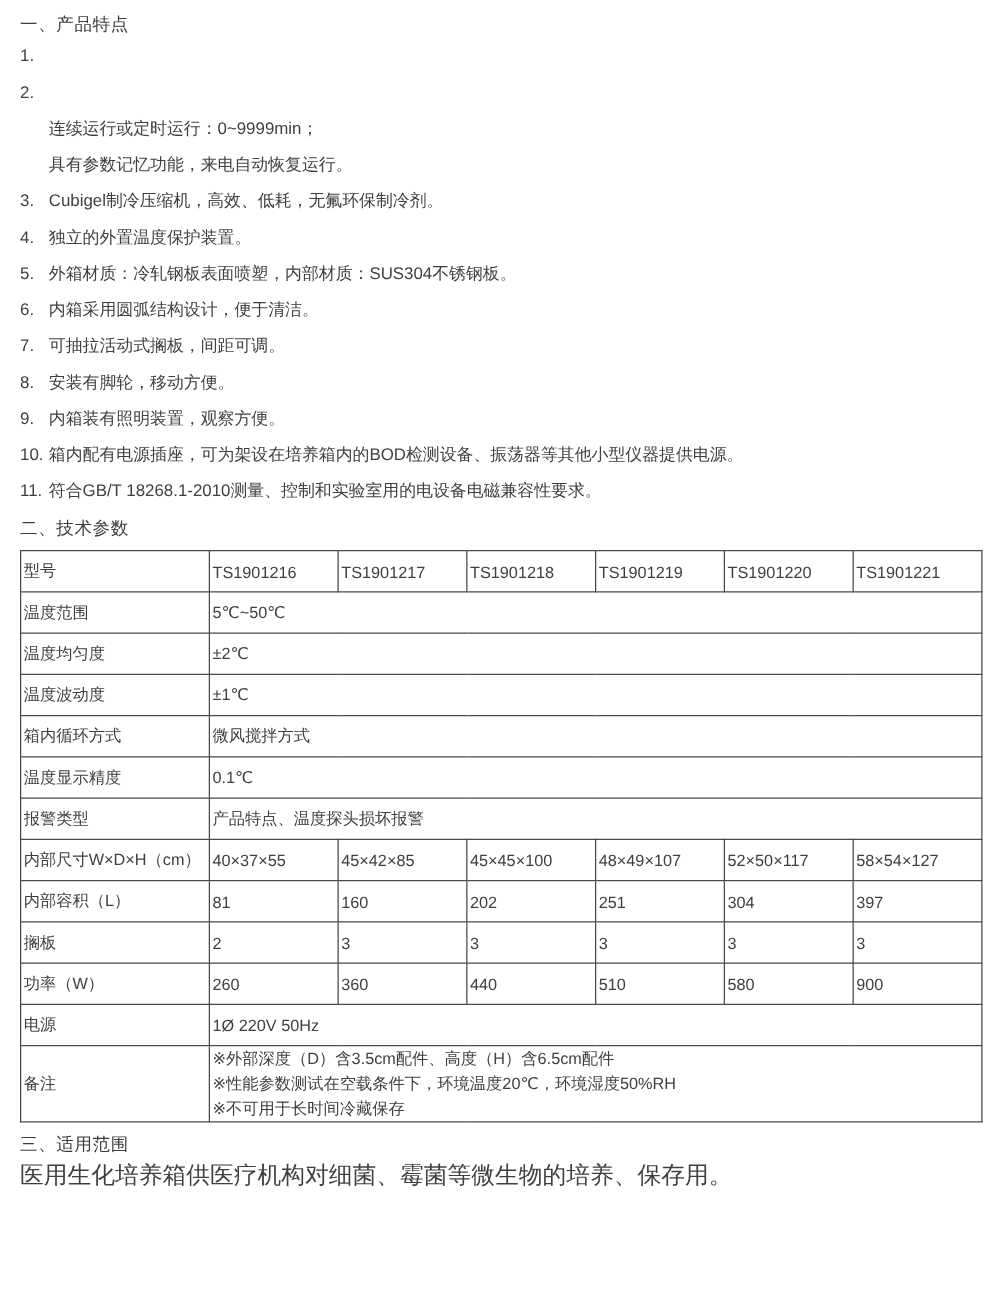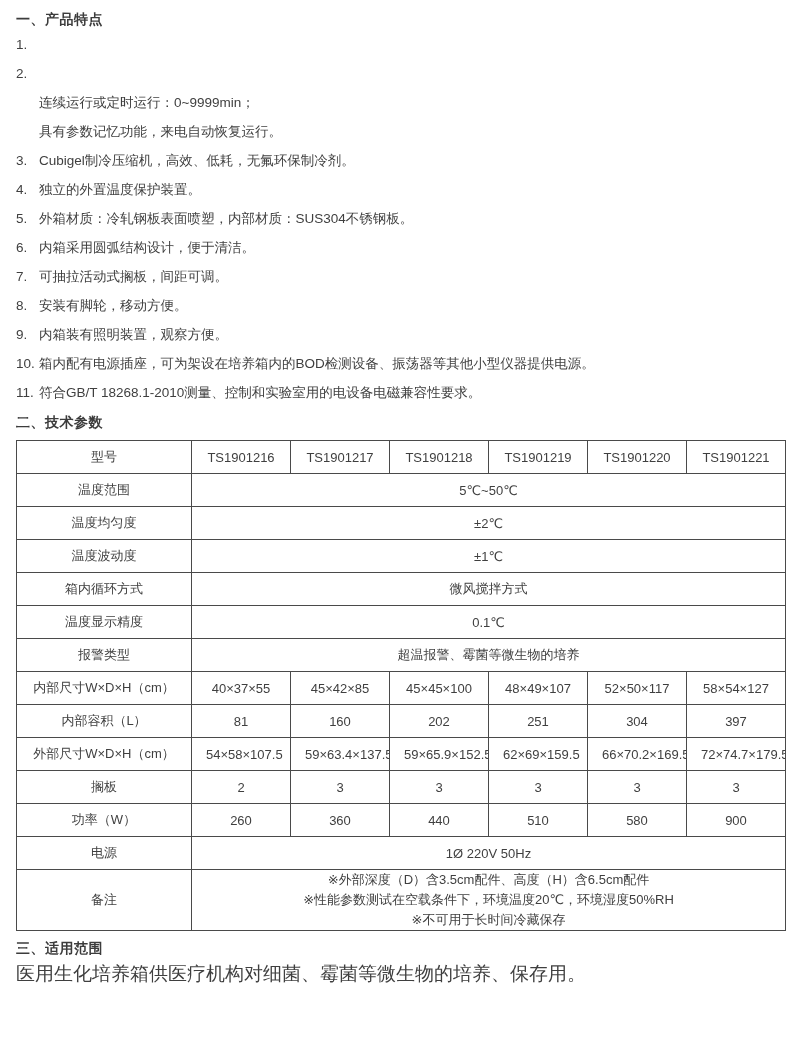--- a/index.html
+++ b/index.html
@@ -10,21 +10,21 @@
     background: #ffffff;
     overflow: hidden;
     font-family: "Liberation Sans", "DejaVu Sans", sans-serif;
     color: #3f3f3f;
   }
   .doc {
     padding: 9px 14px 0 16px;
   }
   .sec-heading {
     font-size: 14px;
-    font-weight: 700;
+    font-weight: 400;
     line-height: 21px;
     color: #3c3c3c;
     letter-spacing: 0.5px;
   }
   .feat-list { margin: 0; }
   .feat-row {
     display: flex;
     align-items: center;
     height: 29px;
     font-size: 13.5px;
@@ -36,25 +36,25 @@
   }
   .sec2-heading { margin-top: 5px; }
   table.spec-table {
     border-collapse: collapse;
     table-layout: fixed;
     width: 770px;
     margin-top: 7px;
   }
   table.spec-table td {
     border: 1px solid #4a4a4a;
-    text-align: center;
+    text-align: left;
     vertical-align: middle;
     font-size: 13px;
     height: 32px;
-    padding: 0 14px;
+    padding: 0 2px;
     overflow: hidden;
     white-space: nowrap;
   }
   td.label-col { width: 146px; }
   td.remark-cell { height: 61px; }
   .remark-line { line-height: 20px; white-space: nowrap; }
   .sec3-heading { margin-top: 7px; }
   .scope-text {
     font-size: 19px;
     line-height: 24px;
@@ -150,50 +150,41 @@
     <tr>
       <td class="label-col">箱内循环方式</td>
       <td colspan="6">微风搅拌方式</td>
     </tr>
     <tr>
       <td class="label-col">温度显示精度</td>
       <td colspan="6">0.1℃</td>
     </tr>
     <tr>
       <td class="label-col">报警类型</td>
-      <td colspan="6">超温报警、霉菌等微生物的培养</td>
+      <td colspan="6">产品特点、温度探头损坏报警</td>
     </tr>
     <tr>
       <td class="label-col">内部尺寸W×D×H（cm）</td>
       <td>40×37×55</td>
       <td>45×42×85</td>
       <td>45×45×100</td>
       <td>48×49×107</td>
       <td>52×50×117</td>
       <td>58×54×127</td>
     </tr>
     <tr>
       <td class="label-col">内部容积（L）</td>
       <td>81</td>
       <td>160</td>
       <td>202</td>
       <td>251</td>
       <td>304</td>
       <td>397</td>
     </tr>
     <tr>
-      <td class="label-col">外部尺寸W×D×H（cm）</td>
-      <td>54×58×107.5</td>
-      <td>59×63.4×137.5</td>
-      <td>59×65.9×152.5</td>
-      <td>62×69×159.5</td>
-      <td>66×70.2×169.5</td>
-      <td>72×74.7×179.5</td>
-    </tr>
-    <tr>
       <td class="label-col">搁板</td>
       <td>2</td>
       <td>3</td>
       <td>3</td>
       <td>3</td>
       <td>3</td>
       <td>3</td>
     </tr>
     <tr>
       <td class="label-col">功率（W）</td>

